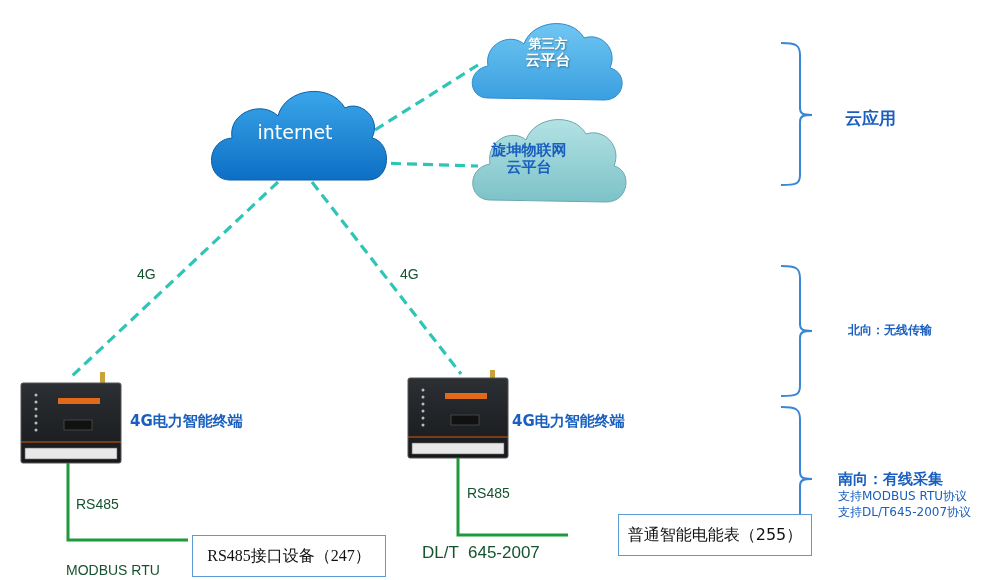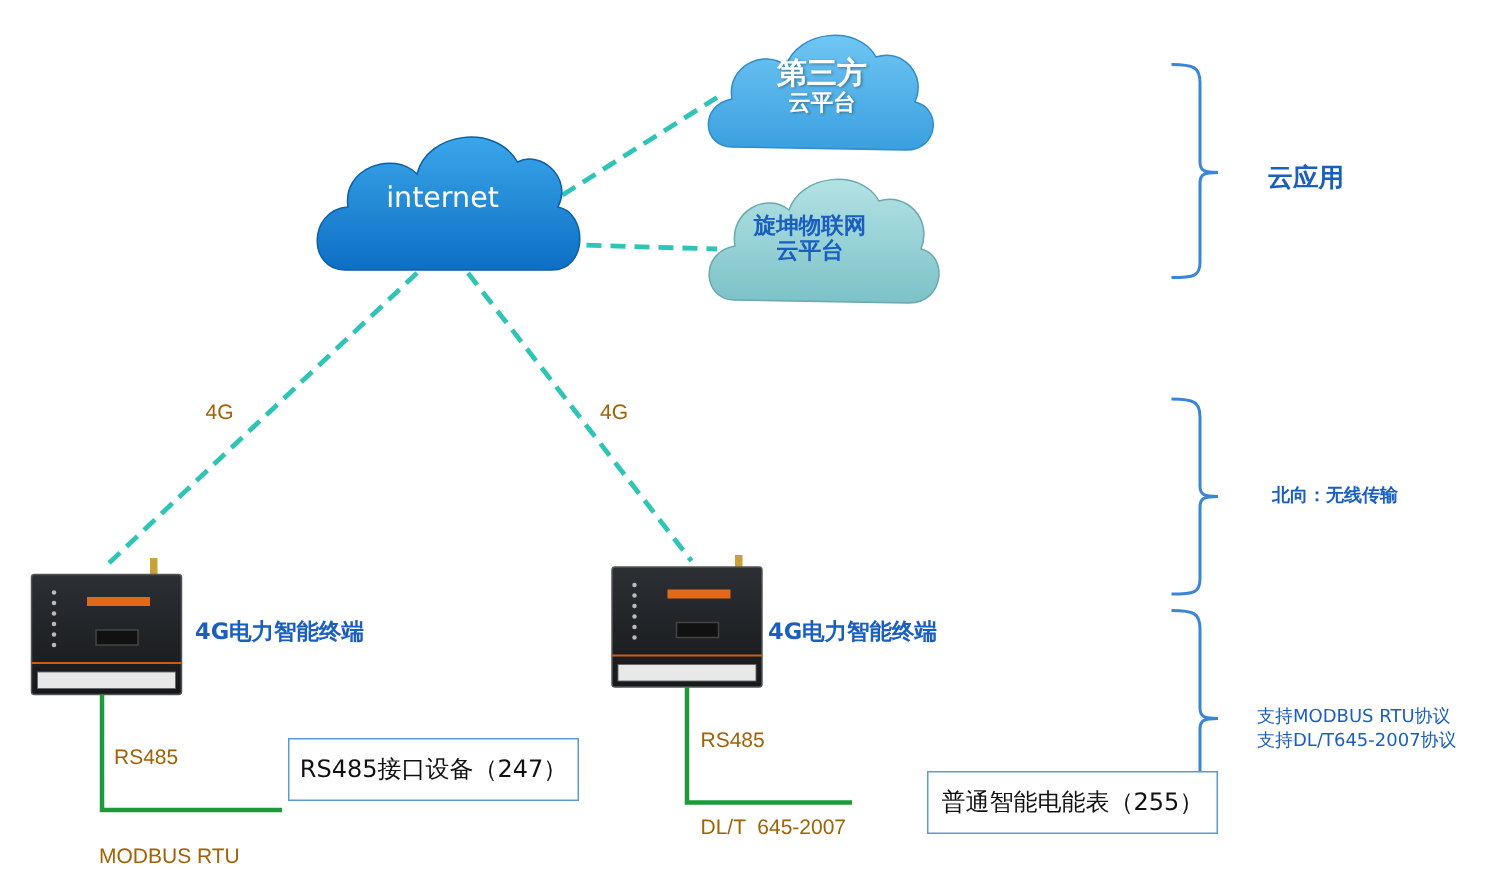--- a/index.html
+++ b/index.html
@@ -3,21 +3,21 @@
 <meta charset="utf-8">
 <style>
   html, body { margin: 0; padding: 0; background: #ffffff; }
   body { width: 1000px; height: 580px; position: relative; overflow: hidden;
          font-family: "DejaVu Sans", "Liberation Sans", sans-serif; }
   #stage { position: absolute; left: 0; top: 0; width: 1000px; height: 580px; }
   .txt { position: absolute; white-space: nowrap; }
   .cloud-label { color: #ffffff; font-weight: bold; text-align: center; line-height: 1.15;
                  text-shadow: 1px 1px 2px rgba(0,0,0,0.35); }
   .blue-label { color: #1a5fbf; font-weight: bold; }
-  .gray-label { color: #a16207; font-family: "Liberation Sans", sans-serif; }
+  .gray-label { color: #14532d; font-family: "Liberation Sans", sans-serif; }
   .device-box { position: absolute; background: #ffffff; border: 1.5px solid #5b9bd5;
                 display: flex; align-items: center; justify-content: center;
                 font-size: 16px; color: #111111; }
   .side-sub { color: #1a5fbf; font-size: 12px; font-weight: normal; line-height: 1.3; }
 </style>
 </head>
 <body>
 
 <svg id="stage" width="1000" height="580" viewBox="0 0 1000 580">
   <defs>
@@ -98,45 +98,46 @@
   <g fill="none" stroke="#3a86d6" stroke-width="2">
     <path d="M781,43 C796,43 800,45 800,55 L800,108 C800,114 803,115 812,115 C803,115 800,116 800,122 L800,175 C800,184 796,185 781,185"></path>
     <path d="M781,266 C796,266 800,268 800,278 L800,324 C800,330 803,331 812,331 C803,331 800,332 800,338 L800,386 C800,395 796,396 781,396"></path>
     <path d="M781,407 C796,407 800,409 800,419 L800,472 C800,478 803,479 812,479 C803,479 800,480 800,486 L800,545 C800,553 796,554 781,554"></path>
   </g>
 </svg>
 
 <div class="txt cloud-label" style="left:240px; top:122px; width:110px; font-size:19px; font-weight:normal; text-shadow:none;">internet</div>
 
 <div class="txt" style="left:500px; top:37px; width:96px; text-align:center;">
-  <div class="cloud-label" style="font-size:20px;">第三方</div>
+  <div class="cloud-label" style="font-size:13px;">第三方</div>
   <div class="cloud-label" style="font-size:15px;">云平台</div>
 </div>
 
-<div class="txt" style="left:483px; top:142px; width:114px; text-align:center;">
+<div class="txt" style="left:472px; top:142px; width:114px; text-align:center;">
   <div class="cloud-label" style="font-size:15px; color:#1a5fbf; text-shadow:none;">旋坤物联网</div>
   <div class="cloud-label" style="font-size:15px; color:#1a5fbf; text-shadow:none;">云平台</div>
 </div>
 
 <div class="txt gray-label" style="left:137px; top:266px; font-size:14px;">4G</div>
 <div class="txt gray-label" style="left:400px; top:266px; font-size:14px;">4G</div>
 
 <div class="txt blue-label" style="left:130px; top:412px; font-size:15px;">4G电力智能终端</div>
 <div class="txt blue-label" style="left:512px; top:412px; font-size:15px;">4G电力智能终端</div>
 
 <div class="txt gray-label" style="left:76px; top:496px; font-size:14px;">RS485</div>
 <div class="txt gray-label" style="left:66px; top:562px; font-size:14px;">MODBUS RTU</div>
-<div class="device-box" style="left:192px; top:492px; width:192px; height:40px;">
+<div class="device-box" style="left:192px; top:535px; width:192px; height:40px;font-family:Liberation Serif, serif;">
   <span>RS485接口设备（247）</span>
 </div>
 
 <div class="txt gray-label" style="left:467px; top:485px; font-size:14px;">RS485</div>
-<div class="txt gray-label" style="left:467px; top:543px; font-size:14px; white-space:pre;">DL/T  645-2007</div>
+<div class="txt gray-label" style="left:422px; top:543px; font-size:17px; white-space:pre;">DL/T  645-2007</div>
 <div class="device-box" style="left:570px; top:514px; width:192px; height:40px;margin-left:48px;">
   <span>普通智能电能表（255）</span>
 </div>
 
 <div class="txt blue-label" style="left:845px; top:107px; font-size:17px;">云应用</div>
 <div class="txt blue-label" style="left:848px; top:322px; font-size:12px;">北向：无线传输</div>
 <div class="txt" style="left:838px; top:470px;">
+  <div class="blue-label" style="font-size:15px;">南向：有线采集</div>
   <div class="side-sub">支持MODBUS RTU协议</div>
   <div class="side-sub">支持DL/T645-2007协议</div>
 </div>
 
 </body></html>

